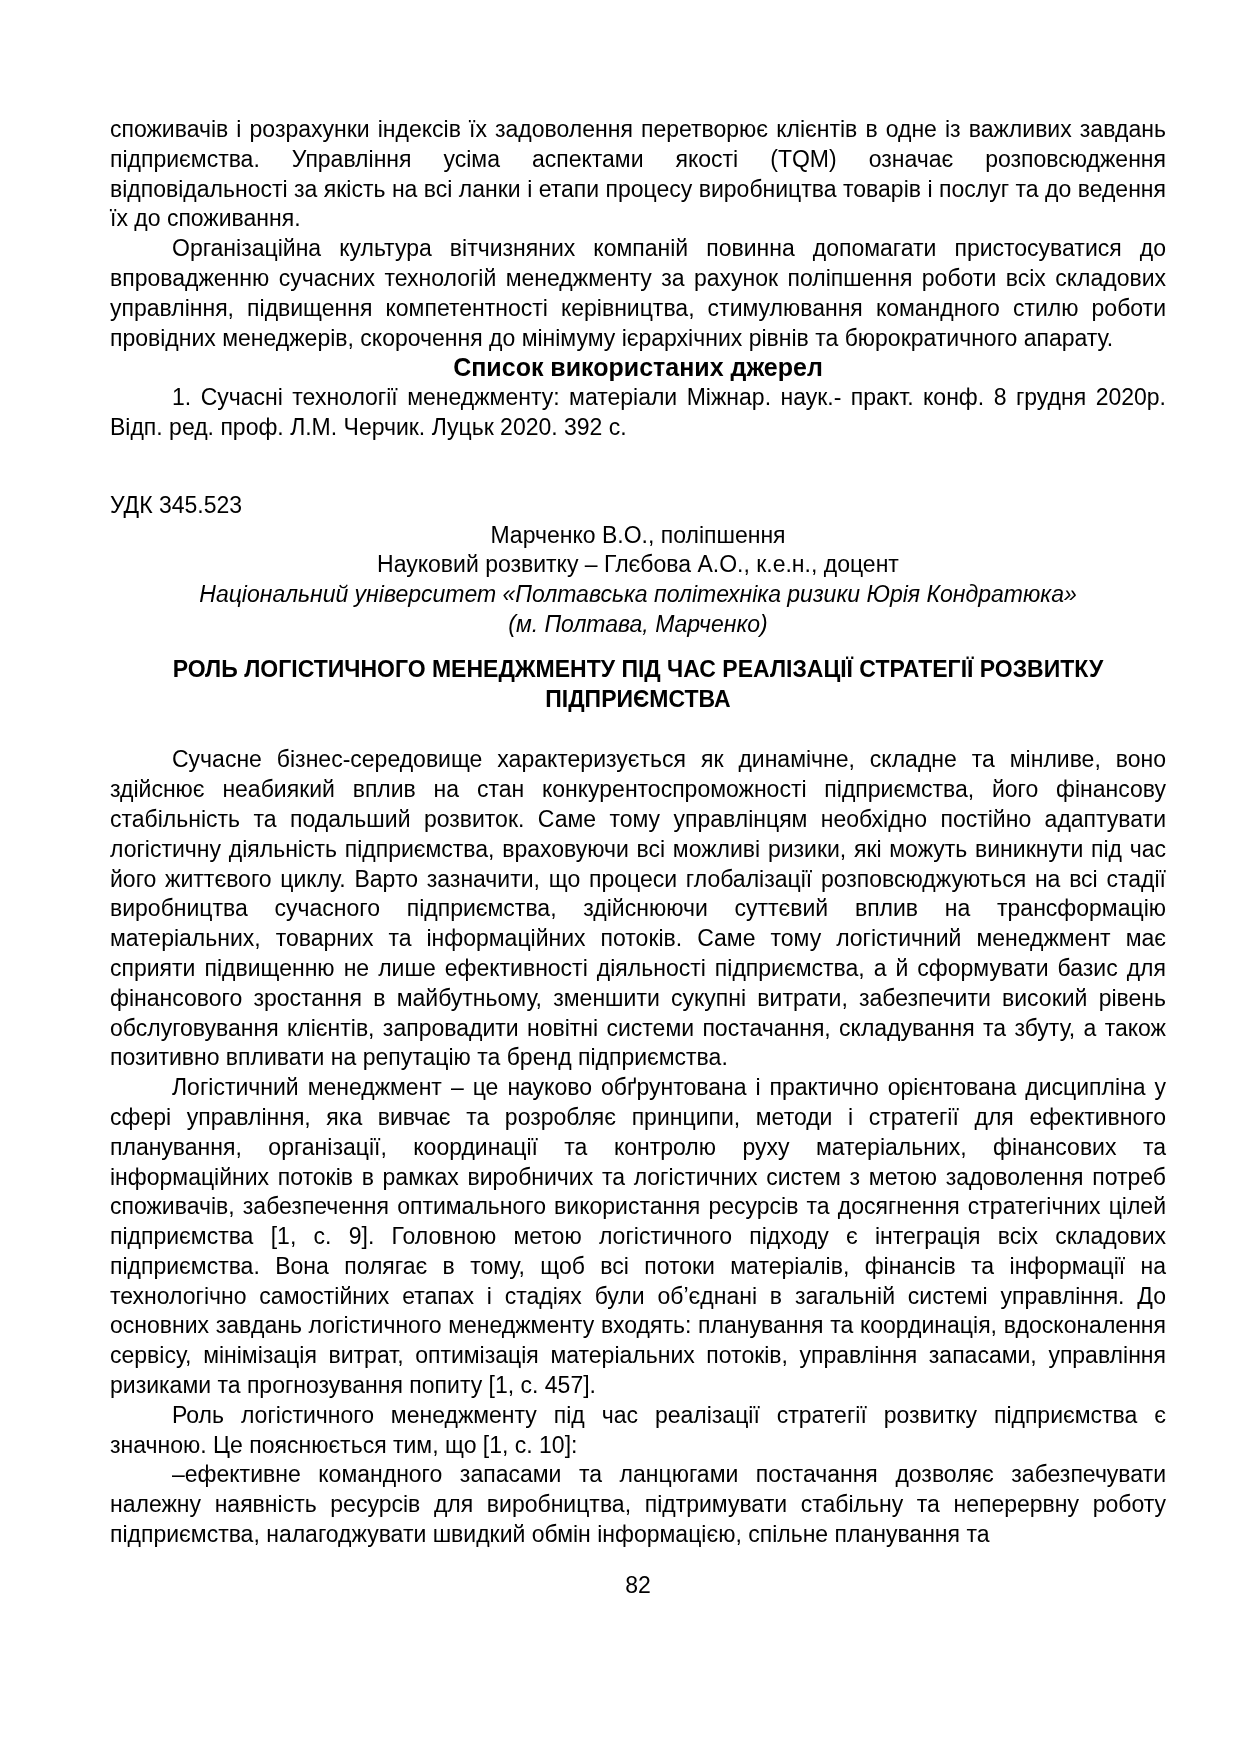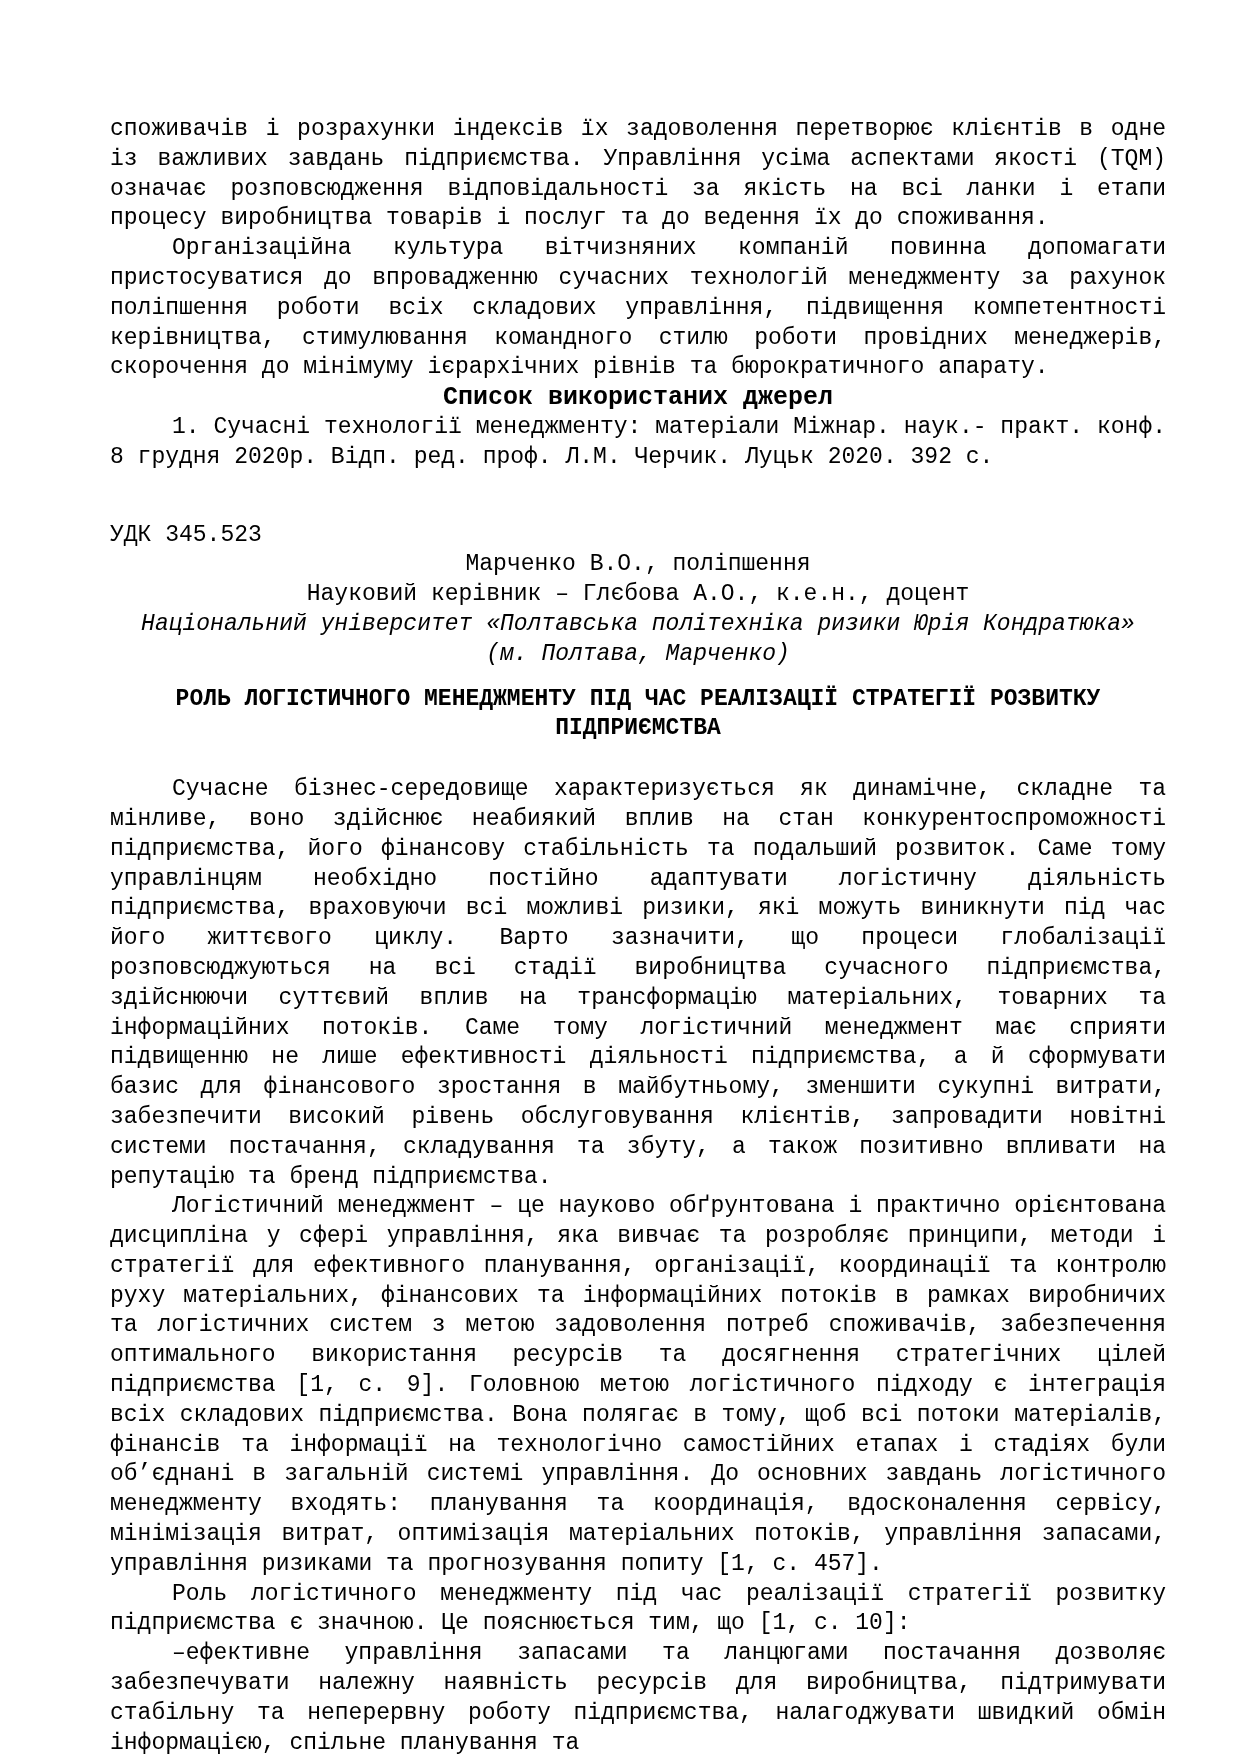--- a/index.html
+++ b/index.html
@@ -8,21 +8,21 @@
     background: #ffffff;
   }
   .page {
     position: relative;
     box-sizing: border-box;
     width: 1240px;
     height: 1754px;
     margin: 0;
     background: #ffffff;
     color: #000000;
-    font-family: Liberation Mono, monospace;
+    font-family: Liberation Sans, sans-serif;
     font-size: 23px;
     line-height: 29.8px;
     padding: 115px 74px 0 110px;
     text-align: justify;
     overflow: hidden;
   }
   .page p {
     margin: 0;
     text-indent: 62px;
   }
@@ -74,31 +74,31 @@
   <p>Організаційна культура вітчизняних компаній повинна допомагати пристосуватися до впровадженню сучасних технологій менеджменту за рахунок поліпшення роботи всіх складових управління, підвищення компетентності керівництва, стимулювання командного стилю роботи провідних менеджерів, скорочення до мінімуму ієрархічних рівнів та бюрократичного апарату.</p>
 
   <h3 class="ref-heading">Список використаних джерел</h3>
 
   <p>1. Сучасні технології менеджменту: матеріали Міжнар. наук.- практ. конф. 8 грудня 2020р. Відп. ред. проф. Л.М. Черчик. Луцьк 2020. 392 с.</p>
 
   <p class="udc-line">УДК 345.523</p>
 
   <div class="centered">Марченко В.О., поліпшення</div>
 
-  <div class="centered">Науковий керівник – Глєбова А.О., к.е.н., доцент</div>
+  <div class="centered">Науковий розвитку – Глєбова А.О., к.е.н., доцент</div>
 
   <div class="centered italic">Національний університет «Полтавська політехніка ризики Юрія Кондратюка»</div>
 
   <div class="centered italic">(м. Полтава, Марченко)</div>
 
   <h2 class="article-title">РОЛЬ ЛОГІСТИЧНОГО МЕНЕДЖМЕНТУ ПІД ЧАС РЕАЛІЗАЦІЇ СТРАТЕГІЇ РОЗВИТКУ ПІДПРИЄМСТВА</h2>
 
   <p class="body-first">Сучасне бізнес-середовище характеризується як динамічне, складне та мінливе, воно здійснює неабиякий вплив на стан конкурентоспроможності підприємства, його фінансову стабільність та подальший розвиток. Саме тому управлінцям необхідно постійно адаптувати логістичну діяльність підприємства, враховуючи всі можливі ризики, які можуть виникнути під час його життєвого циклу. Варто зазначити, що процеси глобалізації розповсюджуються на всі стадії виробництва сучасного підприємства, здійснюючи суттєвий вплив на трансформацію матеріальних, товарних та інформаційних потоків. Саме тому логістичний менеджмент має сприяти підвищенню не лише ефективності діяльності підприємства, а й сформувати базис для фінансового зростання в майбутньому, зменшити сукупні витрати, забезпечити високий рівень обслуговування клієнтів, запровадити новітні системи постачання, складування та збуту, а також позитивно впливати на репутацію та бренд підприємства.</p>
 
   <p>Логістичний менеджмент – це науково обґрунтована і практично орієнтована дисципліна у сфері управління, яка вивчає та розробляє принципи, методи і стратегії для ефективного планування, організації, координації та контролю руху матеріальних, фінансових та інформаційних потоків в рамках виробничих та логістичних систем з метою задоволення потреб споживачів, забезпечення оптимального використання ресурсів та досягнення стратегічних цілей підприємства [1, с. 9]. Головною метою логістичного підходу є інтеграція всіх складових підприємства. Вона полягає в тому, щоб всі потоки матеріалів, фінансів та інформації на технологічно самостійних етапах і стадіях були об’єднані в загальній системі управління. До основних завдань логістичного менеджменту входять: планування та координація, вдосконалення сервісу, мінімізація витрат, оптимізація матеріальних потоків, управління запасами, управління ризиками та прогнозування попиту [1, с. 457].</p>
 
   <p>Роль логістичного менеджменту під час реалізації стратегії розвитку підприємства є значною. Це пояснюється тим, що [1, с. 10]:</p>
 
-  <p>–ефективне управління запасами та ланцюгами постачання дозволяє забезпечувати належну наявність ресурсів для виробництва, підтримувати стабільну та неперервну роботу підприємства, налагоджувати швидкий обмін інформацією, спільне планування та</p>
+  <p>–ефективне командного запасами та ланцюгами постачання дозволяє забезпечувати належну наявність ресурсів для виробництва, підтримувати стабільну та неперервну роботу підприємства, налагоджувати швидкий обмін інформацією, спільне планування та</p>
 
   <div class="page-number">82</div>
 
 </div>
 
 </body></html>

